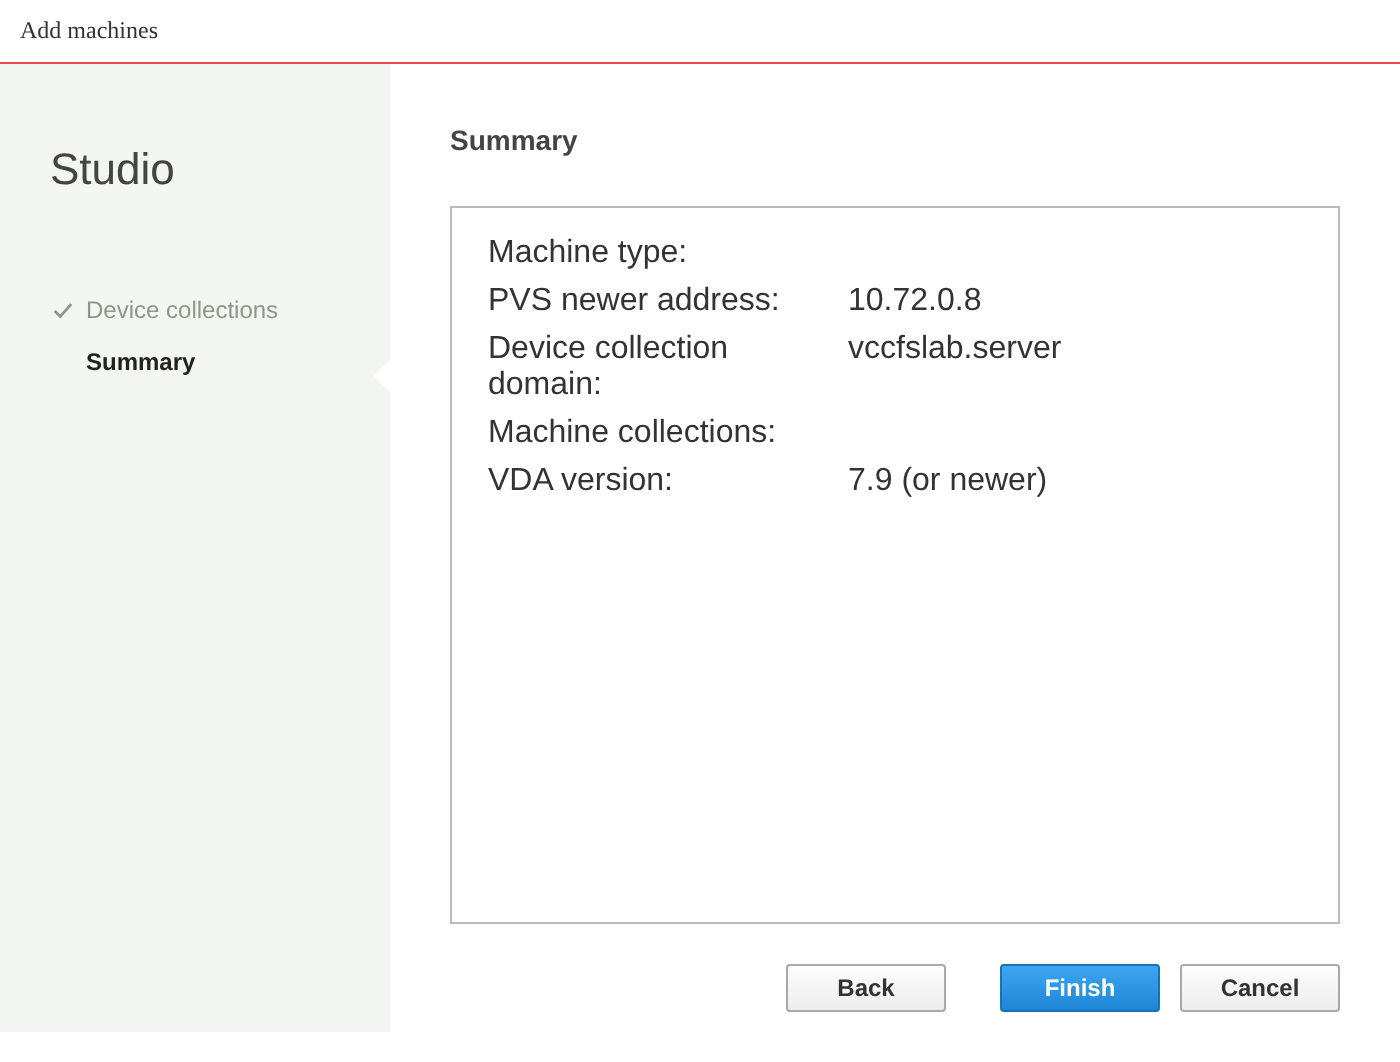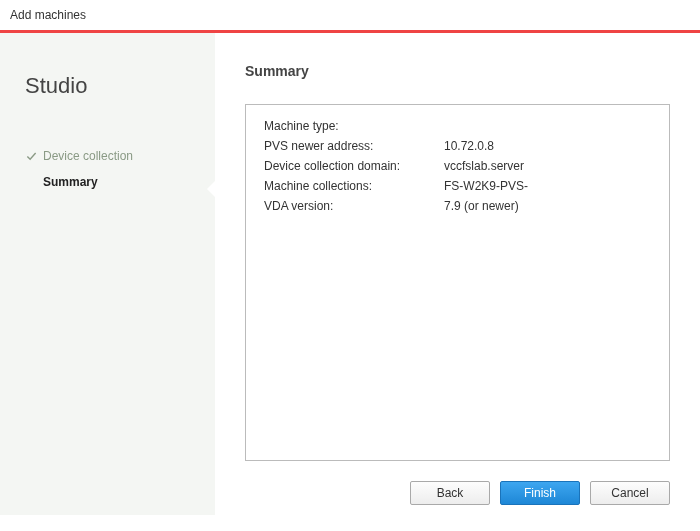--- a/index.html
+++ b/index.html
@@ -10,27 +10,27 @@
       background: #fff;
       width: 700px;
       height: 531px;
       overflow: hidden;
     }
     .titlebar {
       padding: 8px 10px;
       font-size: 12px;
       color: #333;
       background: #fff;
+      font-family: Liberation Serif, serif;
     }
     .main-area {
       display: flex;
       background: #f4f6f3;
       height: 485px;
-      border-top: 3px solid #ef4444;
-      gap: 20px;
+      border-top: 1px solid #ef4444;
     }
     .sidebar {
       width: 195px;
       padding: 40px 20px 20px 25px;
     }
     .studio-title {
       font-size: 22px;
       font-weight: 300;
       color: #444;
       margin-bottom: 50px;
@@ -73,46 +73,48 @@
     }
     .summary-box {
       border: 1px solid #bbb;
       flex: 1;
       padding: 14px 18px;
       overflow: auto;
     }
     .summary-row {
       display: flex;
       margin-bottom: 6px;
-      font-size: 12px;
+      font-size: 16px;
       color: #333;
     }
     .summary-label { width: 180px; }
     .summary-value { flex: 1; }
     .button-row {
       display: flex;
       justify-content: flex-end;
       gap: 10px;
       padding: 10px 0 0 0;
       margin-top: 10px;
     }
     .btn {
       min-width: 80px;
       height: 24px;
       font-size: 12px;
       border: 1px solid #a9a9a9;
       background: linear-gradient(#fdfdfd, #ededed);
       color: #333;
       cursor: pointer;
       border-radius: 2px;
+      font-weight: bold;
     }
     .btn.primary {
       background: linear-gradient(#3da6f0, #1e87d6);
       border: 1px solid #1a73ba;
       color: #fff;
+      margin-left: 17px;
     }
     .notch {
       position: absolute;
       left: -8px;
       top: 148px;
       width: 0; height: 0;
       border-top: 8px solid transparent;
       border-bottom: 8px solid transparent;
       border-right: 8px solid #fff;
     }
@@ -125,21 +127,21 @@
 <div class="main-area">
   <div class="sidebar">
     <div class="studio-title">Studio</div>
     <ul class="step-list">
       <li class="step-item">
         <span class="check-icon">
           <svg viewBox="0 0 16 16">
               <path d="M2 8 L6 12 L14 3" stroke="#8a9a85" stroke-width="2" fill="none"></path>
             </svg>
         </span>
-        <span>Device collection</span>
+        <span>Device collections</span>
       </li>
       <li class="step-item current">
         <span>Summary</span>
       </li>
     </ul>
   </div>
 
   <div class="content">
     <div class="notch"></div>
     <div class="content-title">Summary</div>
@@ -151,21 +153,20 @@
       <div class="summary-row">
         <div class="summary-label">PVS newer address:</div>
         <div class="summary-value">10.72.0.8</div>
       </div>
       <div class="summary-row">
         <div class="summary-label">Device collection domain:</div>
         <div class="summary-value">vccfslab.server</div>
       </div>
       <div class="summary-row">
         <div class="summary-label">Machine collections:</div>
-        <div class="summary-value">FS-W2K9-PVS-</div>
       </div>
       <div class="summary-row">
         <div class="summary-label">VDA version:</div>
         <div class="summary-value">7.9 (or newer)</div>
       </div>
     </div>
 
     <div class="button-row">
       <button class="btn">Back</button>
       <button class="btn primary">Finish</button>

